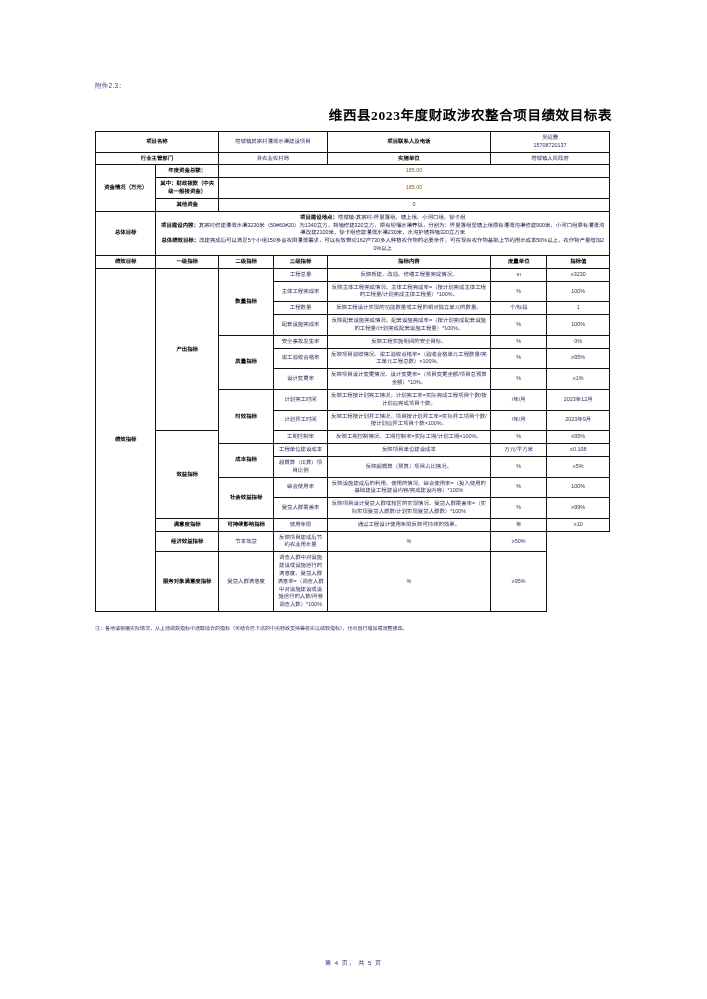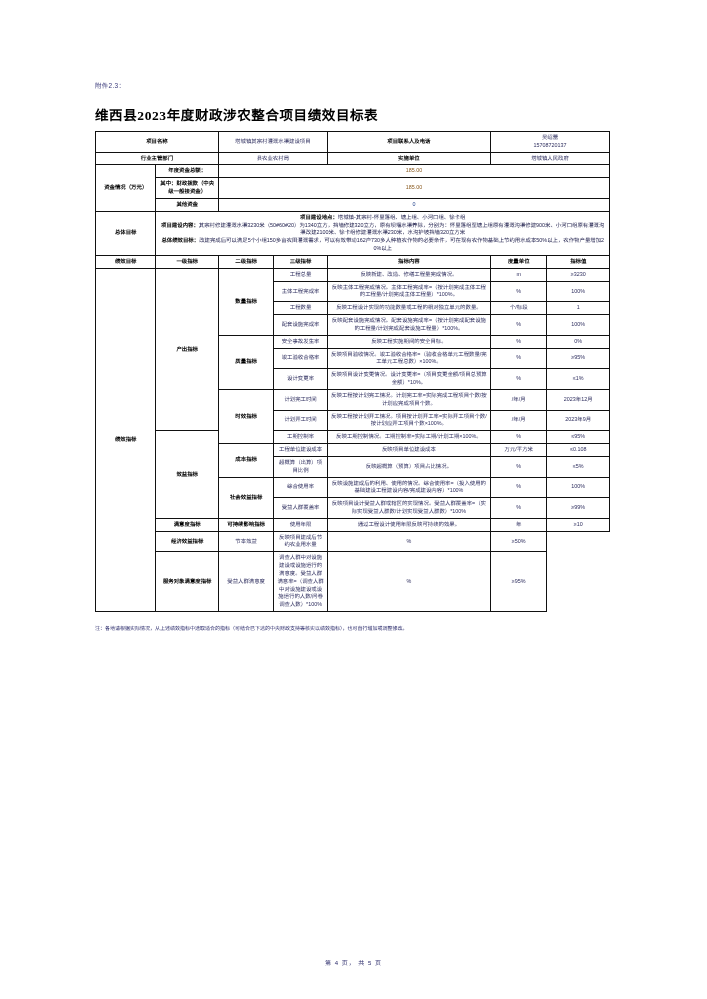--- a/index.html
+++ b/index.html
@@ -20,21 +20,21 @@
     padding:80px 95px 0 95px;
   }
   .attach-no{
     font-size:6.5px;
     color:#3a3a7a;
     letter-spacing:.3px;
     margin:0 0 14px 0;
     font-family:"Liberation Sans","DejaVu Sans",sans-serif;
   }
   .doc-title{
-    text-align:left;
+    text-align:right;
     font-size:13.5px;
     font-weight:bold;
     letter-spacing:.6px;
     margin:0 0 7px 0;
     font-family:"Liberation Serif","DejaVu Serif",serif;
   }
   table.main{
     width:515px;
     border-collapse:collapse;
     table-layout:fixed;

